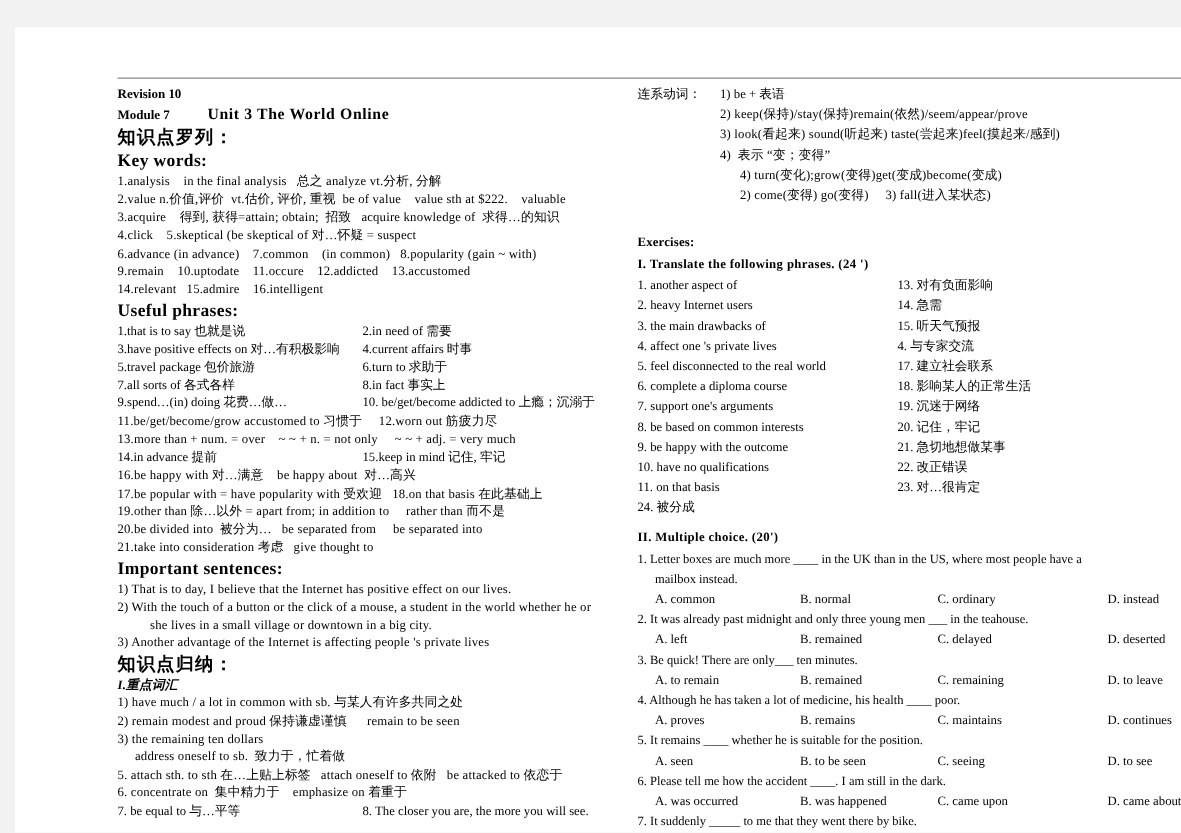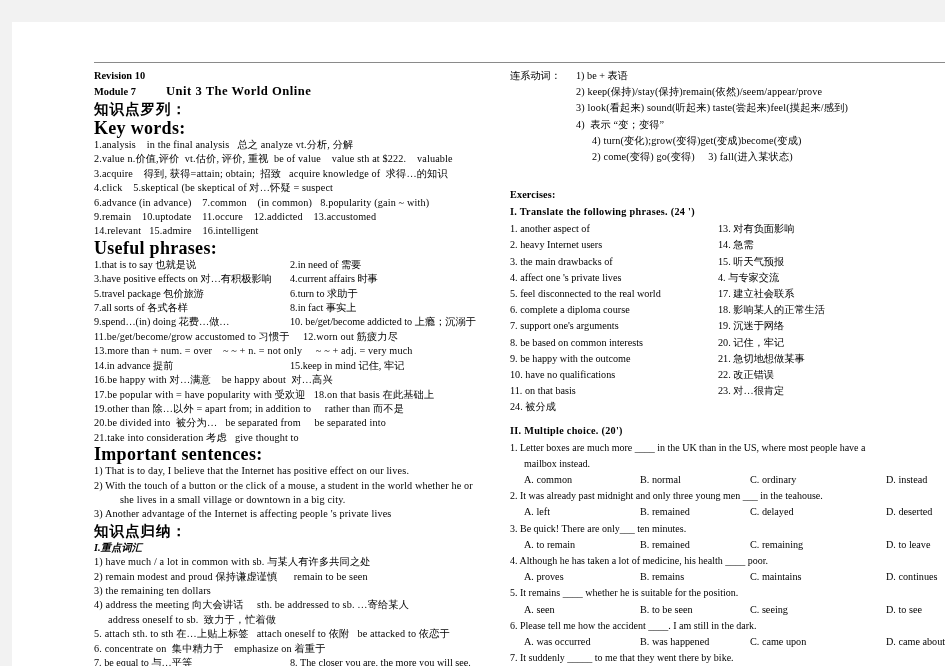--- a/index.html
+++ b/index.html
@@ -52,21 +52,21 @@
     font-weight: bold;
     line-height: 15px;
   }
   .hd-cjk {
     font-size: 14.5px;
     font-weight: bold;
     line-height: 19px;
     letter-spacing: 1px;
   }
   .hd-sec {
-    font-size: 18px;
+    font-size: 14px;
     font-weight: bold;
     line-height: 19px;
     letter-spacing: .3px;
   }
   .mod-row {
     display: flex;
     align-items: baseline;
     line-height: 16px;
   }
   .mod-row .mod-lbl {
@@ -193,21 +193,20 @@
     </div>
 
     <div class="hd-cjk">知识点归纳：</div>
 
     <div class="ln b i">I.重点词汇</div>
 
     <div>
       <div class="ln">1) have much / a lot in common with sb. 与某人有许多共同之处</div>
       <div class="ln">2) remain modest and proud 保持谦虚谨慎      remain to be seen</div>
       <div class="ln">3) the remaining ten dollars</div>
-      <div class="ln">4) address the meeting 向大会讲话     sth. be addressed to sb. …寄给某人</div>
       <div class="ln indent1">address oneself to sb.  致力于，忙着做</div>
       <div class="ln">5. attach sth. to sth 在…上贴上标签   attach oneself to 依附   be attacked to 依恋于</div>
       <div class="ln">6. concentrate on  集中精力于    emphasize on 着重于</div>
 
       <div class="pair">
         <span class="c1">7. be equal to 与…平等</span>
         <span class="c2">8. The closer you are, the more you will see.</span>
       </div>
 
     </div>

